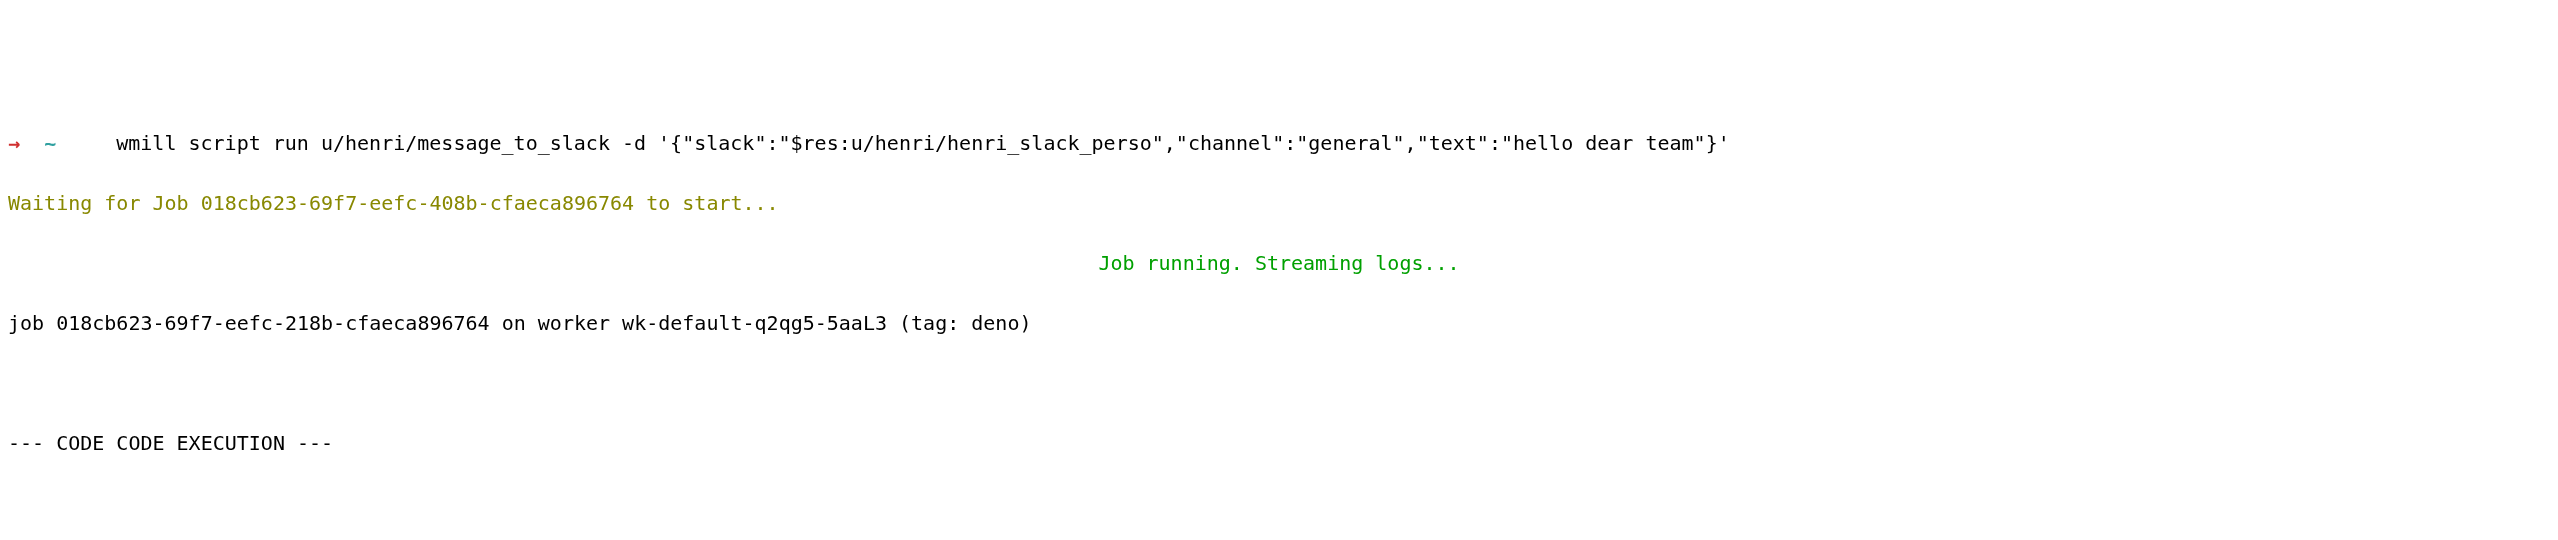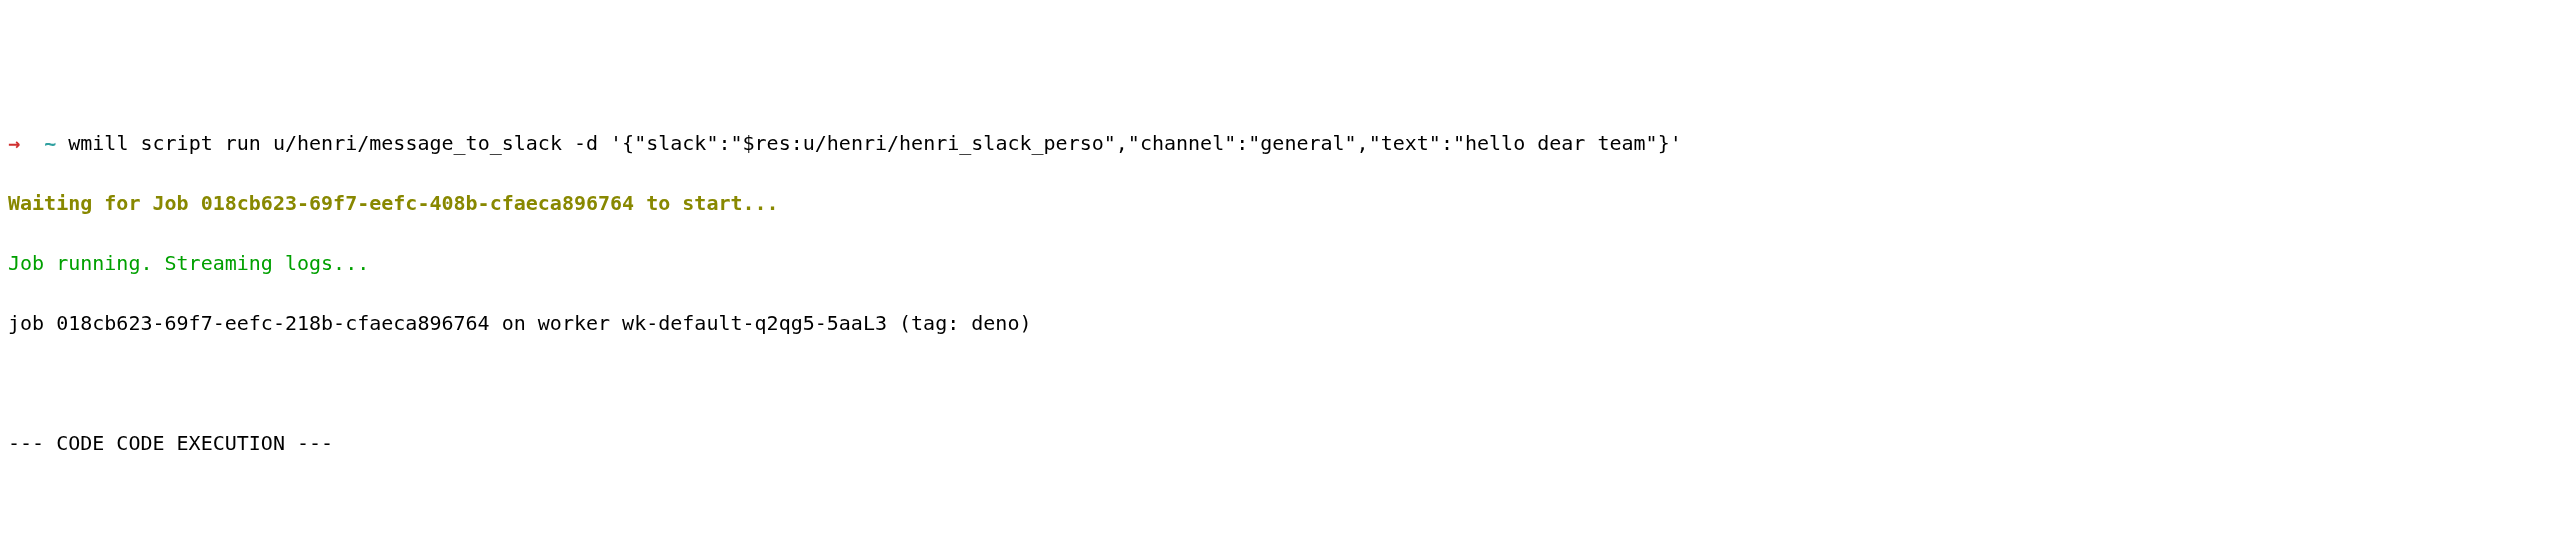--- a/index.html
+++ b/index.html
@@ -23,27 +23,28 @@
     .arrow {
       color: #d03030;
       font-weight: bold;
     }
     .tilde {
       color: #30a0a0;
       font-weight: bold;
     }
     .cmd {
       color: #000000;
+      margin-left: 48px;
     }
     .yellow-green {
       color: #888800;
-      font-weight: bold;
     }
     .green {
       color: #00a000;
+      text-align: center;
     }
   </style>
 </head>
 <body>
 
 
 
 <div class="line"><span class="arrow">→</span>  <span class="tilde">~</span> <span class="cmd">wmill script run u/henri/message_to_slack -d '{"slack":"$res:u/henri/henri_slack_perso","channel":"general","text":"hello dear team"}'</span></div>
 <div class="line yellow-green">Waiting for Job 018cb623-69f7-eefc-408b-cfaeca896764 to start...</div>
 <div class="line green">Job running. Streaming logs...</div>

